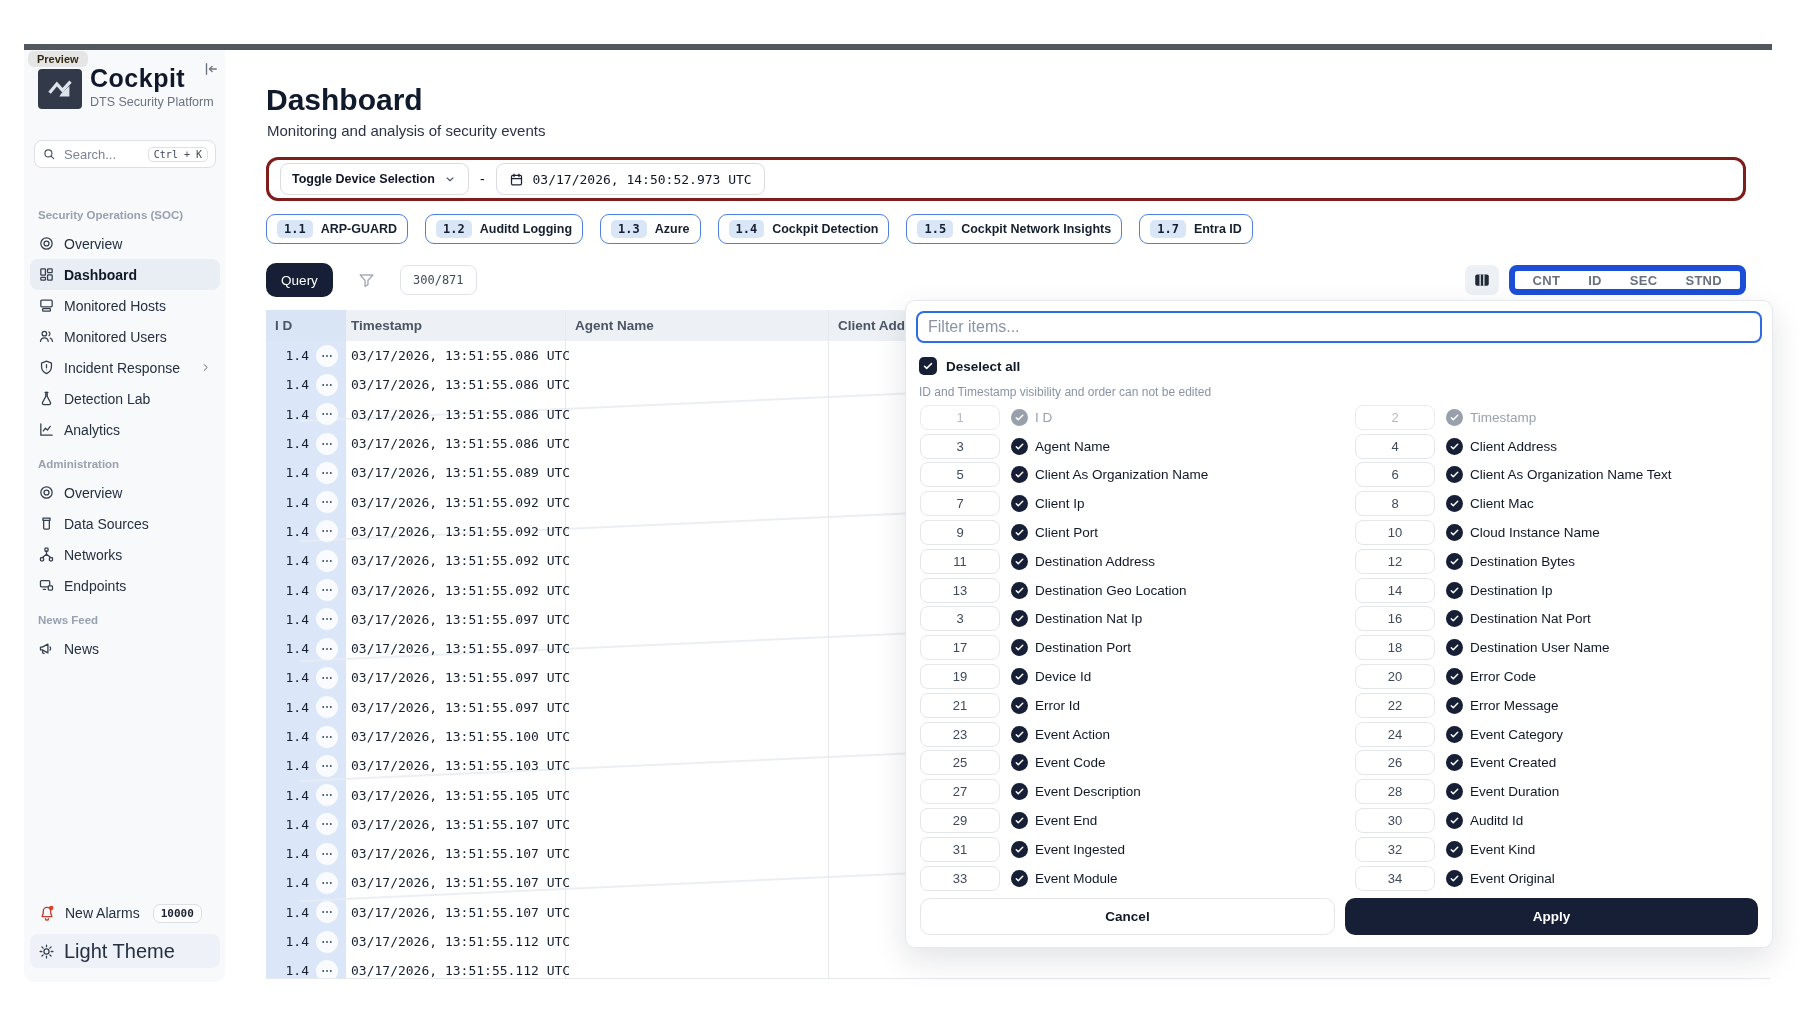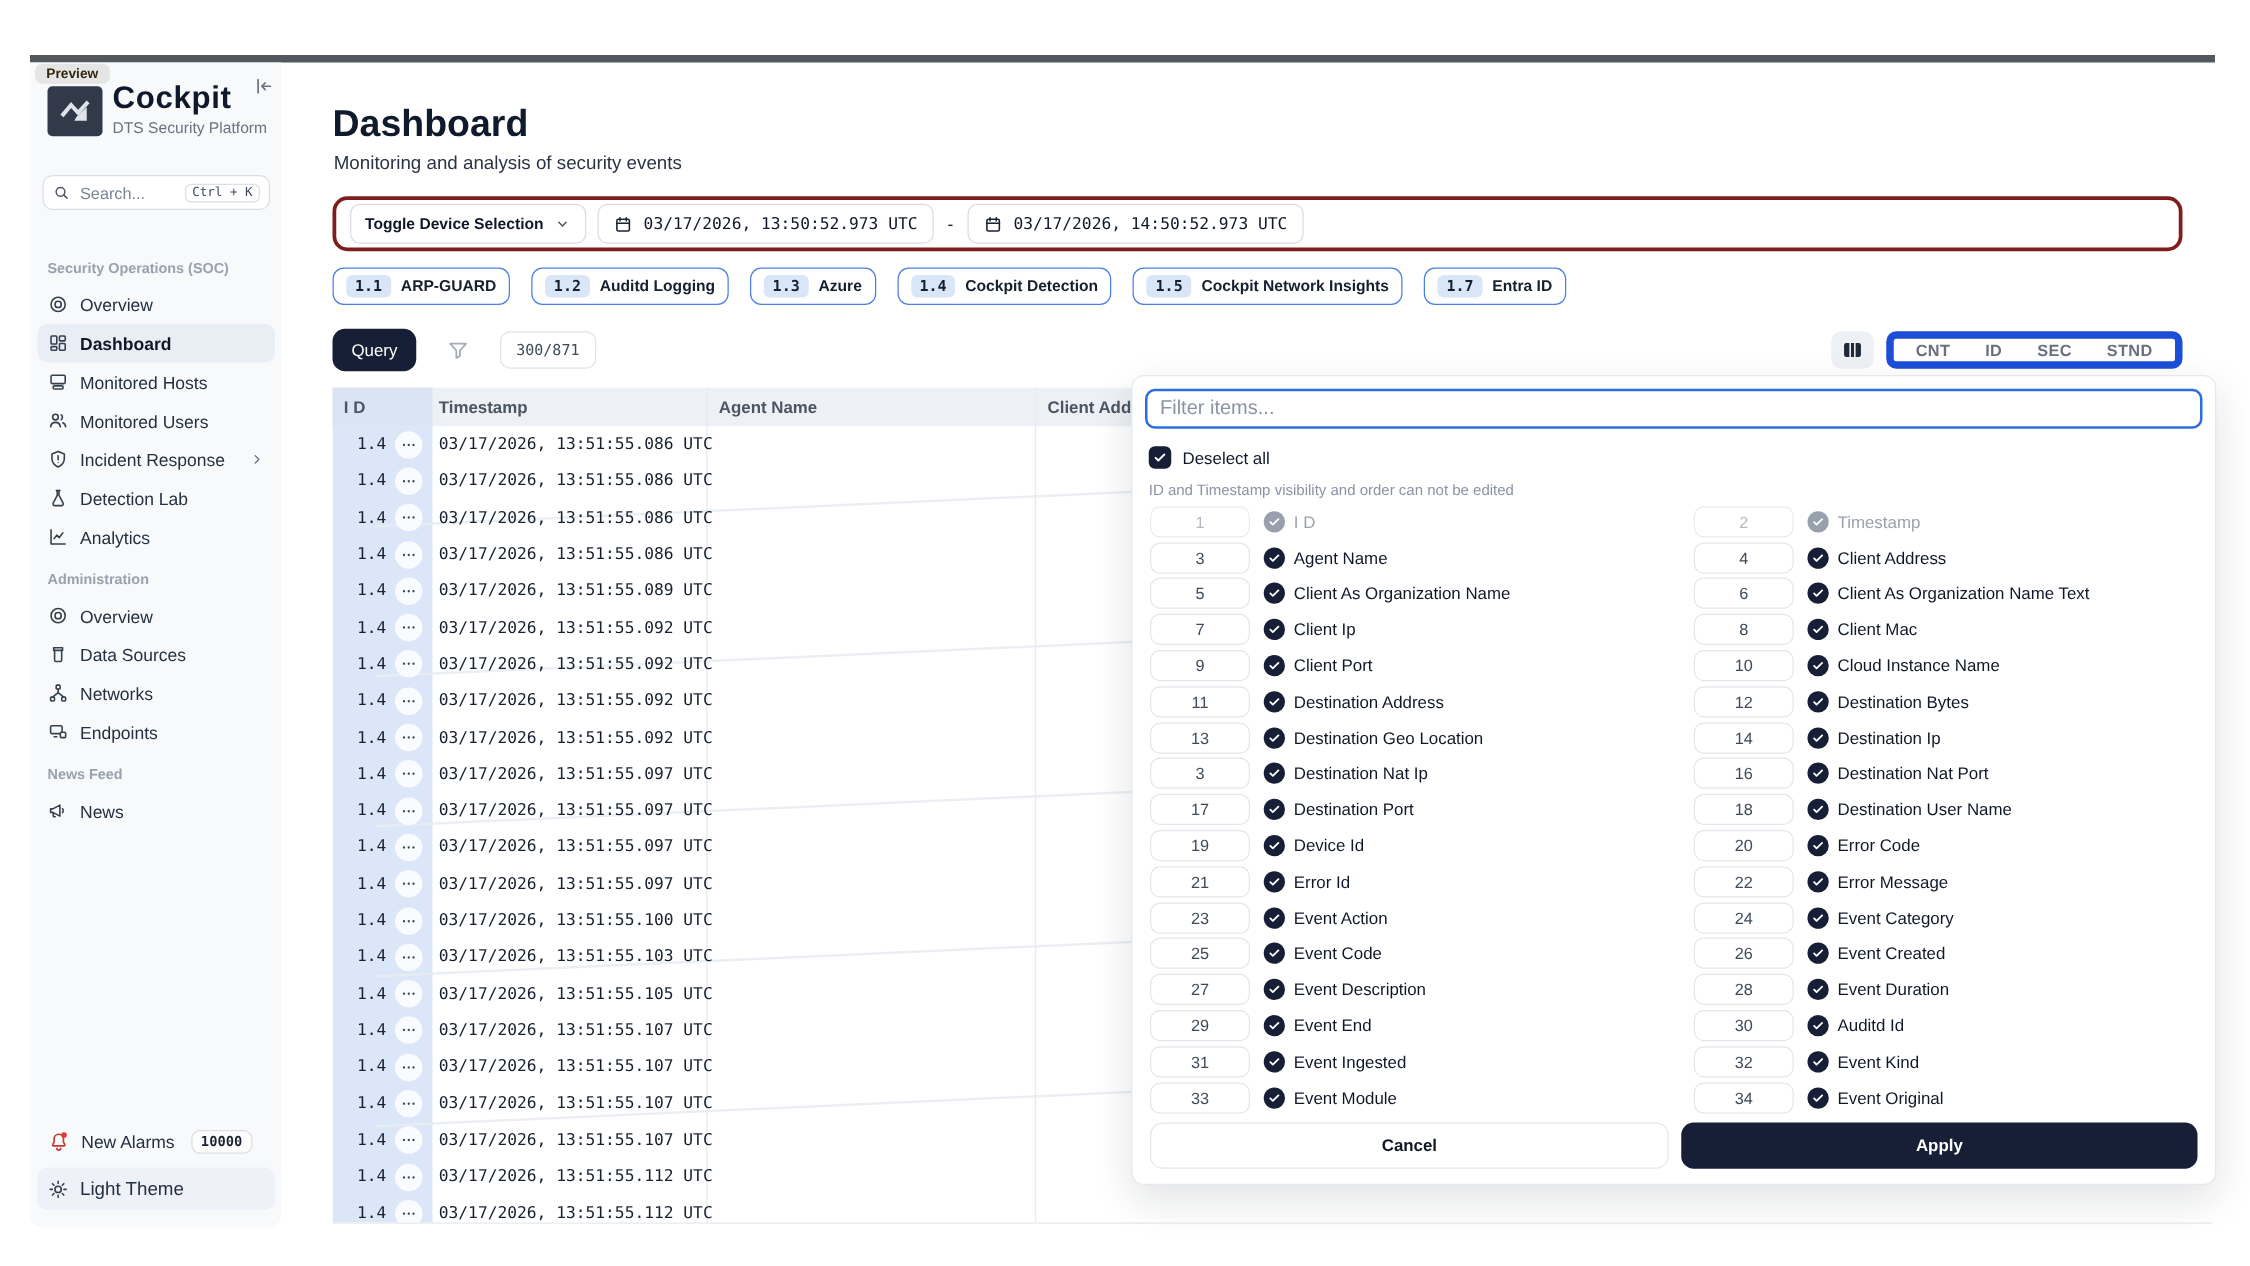--- a/index.html
+++ b/index.html
@@ -38,21 +38,21 @@
   .nav-chev{width:13px;height:13px;color:#5b6472;margin-left:auto;}
   .sb-footer{position:absolute;left:6px;bottom:14px;width:190px;}
   .alarms-row{height:32px;display:flex;align-items:center;gap:9px;padding:0 8px;cursor:pointer;}
   .alarms-row .ic{width:18px;height:18px;}
   .alarms-label{font-size:14px;color:#243041;}
   .alarms-badge{margin-left:4px;border:1px solid #dcdfe5;border-radius:7px;background:#fdfdfe;
     font-family:"DejaVu Sans Mono",monospace;font-size:11px;font-weight:700;color:#1a2233;padding:2px 7px;}
   .theme-row{margin-top:5px;height:34px;background:#eef1f7;border-radius:8px;display:flex;align-items:center;
     gap:9px;padding:0 8px;cursor:pointer;}
   .theme-row .ic{width:17px;height:17px;color:#34404f;}
-  .theme-label{font-size:15px;color:#243041;}
+  .theme-label{font-size:20px;color:#243041;}
 
   
   .pg-title{position:absolute;left:266px;top:83px;font-size:30px;font-weight:800;color:#0f1a2c;}
   .pg-sub{position:absolute;left:267px;top:122px;font-size:15px;color:#2a3446;}
 
   .toolbar{position:absolute;left:266px;top:157px;width:1480px;height:44px;border:3px solid #7f1d1d;border-radius:12px;
     display:flex;align-items:center;gap:9px;padding:0 11px;box-sizing:border-box;background:#fff;}
   .tb-device{height:30px;border:1px solid #d9dde3;border-radius:8px;display:flex;align-items:center;gap:8px;
     padding:0 11px;font-size:12.5px;font-weight:700;color:#101828;cursor:pointer;background:#fff;}
   .tb-device .ic{width:14px;height:14px;color:#475467;}
@@ -105,21 +105,21 @@
   .modal{position:absolute;left:905px;top:300px;width:866px;height:646px;background:#fff;border:1px solid #e5e8ec;
     border-radius:10px;box-shadow:0 12px 32px rgba(16,24,40,.12);z-index:10;}
   .m-filter{position:absolute;left:10px;right:10px;top:10px;height:32px;border:2px solid #2e6ce2;border-radius:8px;
     display:flex;align-items:center;box-sizing:border-box;background:#fff;}
   .m-filter input{flex:1;border:none;outline:none;background:transparent;font-family:inherit;font-size:16px;
     color:#1f2937;padding:0 10px;}
   .m-filter input::placeholder{color:#8a93a5;}
   .m-deselect{position:absolute;left:13px;top:56px;display:flex;align-items:center;gap:9px;cursor:pointer;}
   .cb-sq{width:18px;height:18px;background:#161f36;border-radius:5px;display:flex;align-items:center;justify-content:center;}
   .cb-sq svg{width:12px;height:12px;}
-  .m-deselect-label{font-size:13.5px;font-weight:400;color:#101828;}
+  .m-deselect-label{font-size:13.5px;font-weight:700;color:#101828;}
   .m-note{position:absolute;left:13px;top:84px;font-size:12px;color:#8a93a5;}
   .m-col{position:absolute;top:102px;width:412px;}
   .m-col.left{left:14px;}
   .m-col.right{left:449px;}
   .m-row{height:28.8px;display:flex;align-items:center;}
   .m-pill{width:80px;height:25px;border:1px solid #e3e6ea;border-radius:8px;background:#fff;display:flex;
     align-items:center;justify-content:center;font-size:13px;color:#3f4a5a;box-sizing:border-box;}
   .m-cb{width:17px;height:17px;border-radius:50%;background:#161f36;display:flex;align-items:center;
     justify-content:center;margin-left:11px;flex:0 0 auto;}
   .m-cb svg{width:11px;height:11px;}
@@ -333,29 +333,20 @@
 
   <div class="toolbar">
     <div class="tb-device">
       <span>Toggle Device Selection</span>
       <span class="ic">
         <svg viewBox="0 0 24 24" fill="none" stroke="currentColor" stroke-width="2" stroke-linecap="round" stroke-linejoin="round">
             <path d="M7 10l5 5 5-5"></path>
           </svg>
       </span>
     </div>
-    <div class="tb-date">
-      <span class="ic">
-        <svg viewBox="0 0 24 24" fill="none" stroke="currentColor" stroke-width="2" stroke-linecap="round">
-          <rect x="4" y="5.5" width="16" height="15" rx="2"></rect>
-            <path d="M8 3.5v4M16 3.5v4M4 10.5h16"></path>
-        </svg>
-      </span>
-      <span>03/17/2026, 13:50:52.973 UTC</span>
-    </div>
     <span class="tb-dash">-</span>
     <div class="tb-date">
       <span class="ic">
         <svg viewBox="0 0 24 24" fill="none" stroke="currentColor" stroke-width="2" stroke-linecap="round">
           <rect x="4" y="5.5" width="16" height="15" rx="2"></rect>
             <path d="M8 3.5v4M16 3.5v4M4 10.5h16"></path>
         </svg>
       </span>
       <span>03/17/2026, 14:50:52.973 UTC</span>
     </div>

